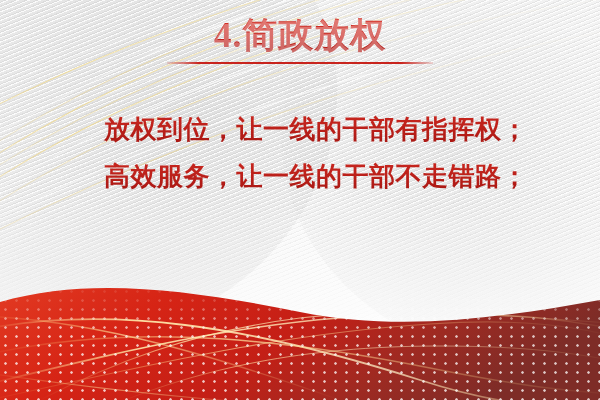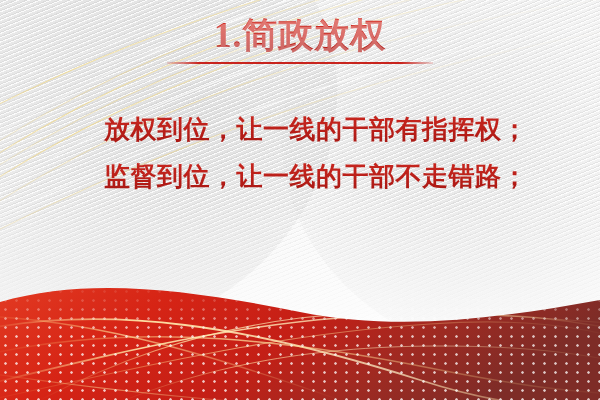--- a/index.html
+++ b/index.html
@@ -242,22 +242,22 @@
       </g>
 
       <rect x="0" y="0" width="600" height="140" fill="url(#redvert)" style="mix-blend-mode:normal" opacity="0.0"></rect>
     </svg>
 
     
     <div class="wave-dots"></div>
   </div>
 
   <div class="title-block">
-    <div class="title">1.简政放权</div>
+    <div class="title">4.简政放权</div>
     <div class="title-rule"></div>
   </div>
 
   <div class="body-block">
     <div class="body-line">放权到位，让一线的干部有指挥权；</div>
-    <div class="body-line">监督到位，让一线的干部不走错路；</div>
+    <div class="body-line">高效服务，让一线的干部不走错路；</div>
   </div>
 
 </div>
 
 </body></html>

